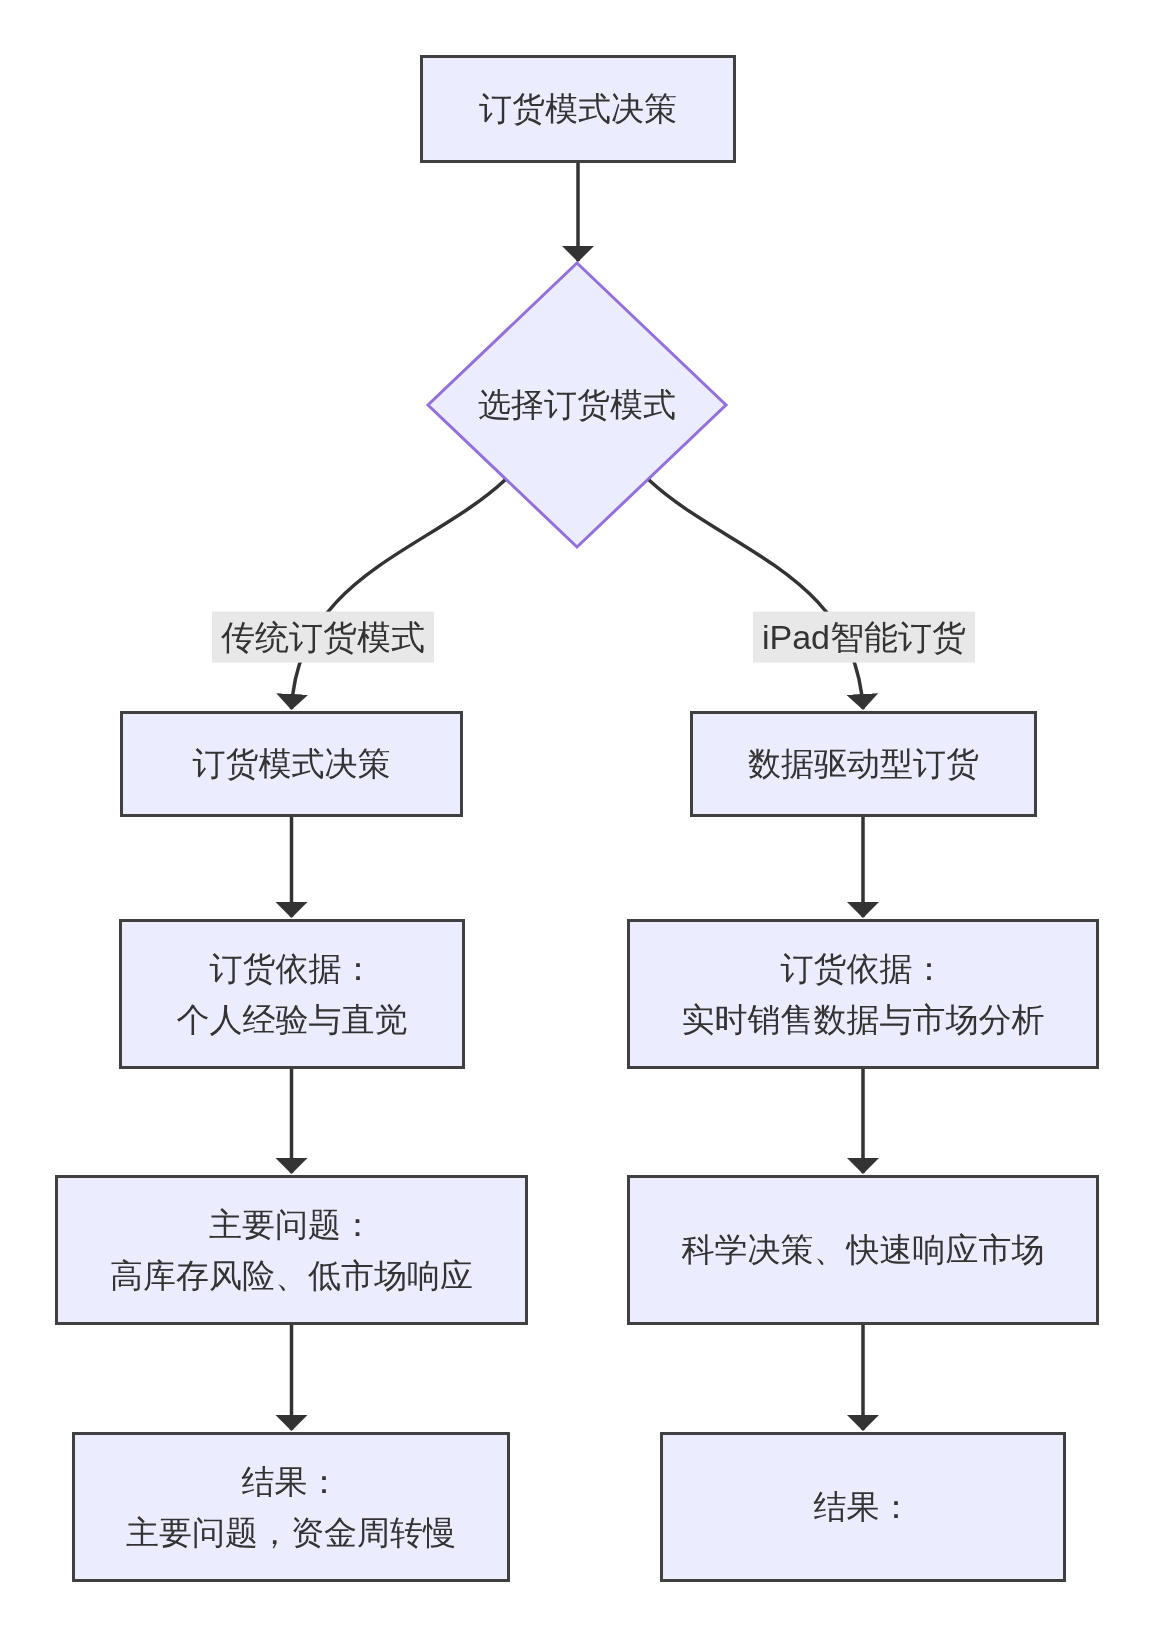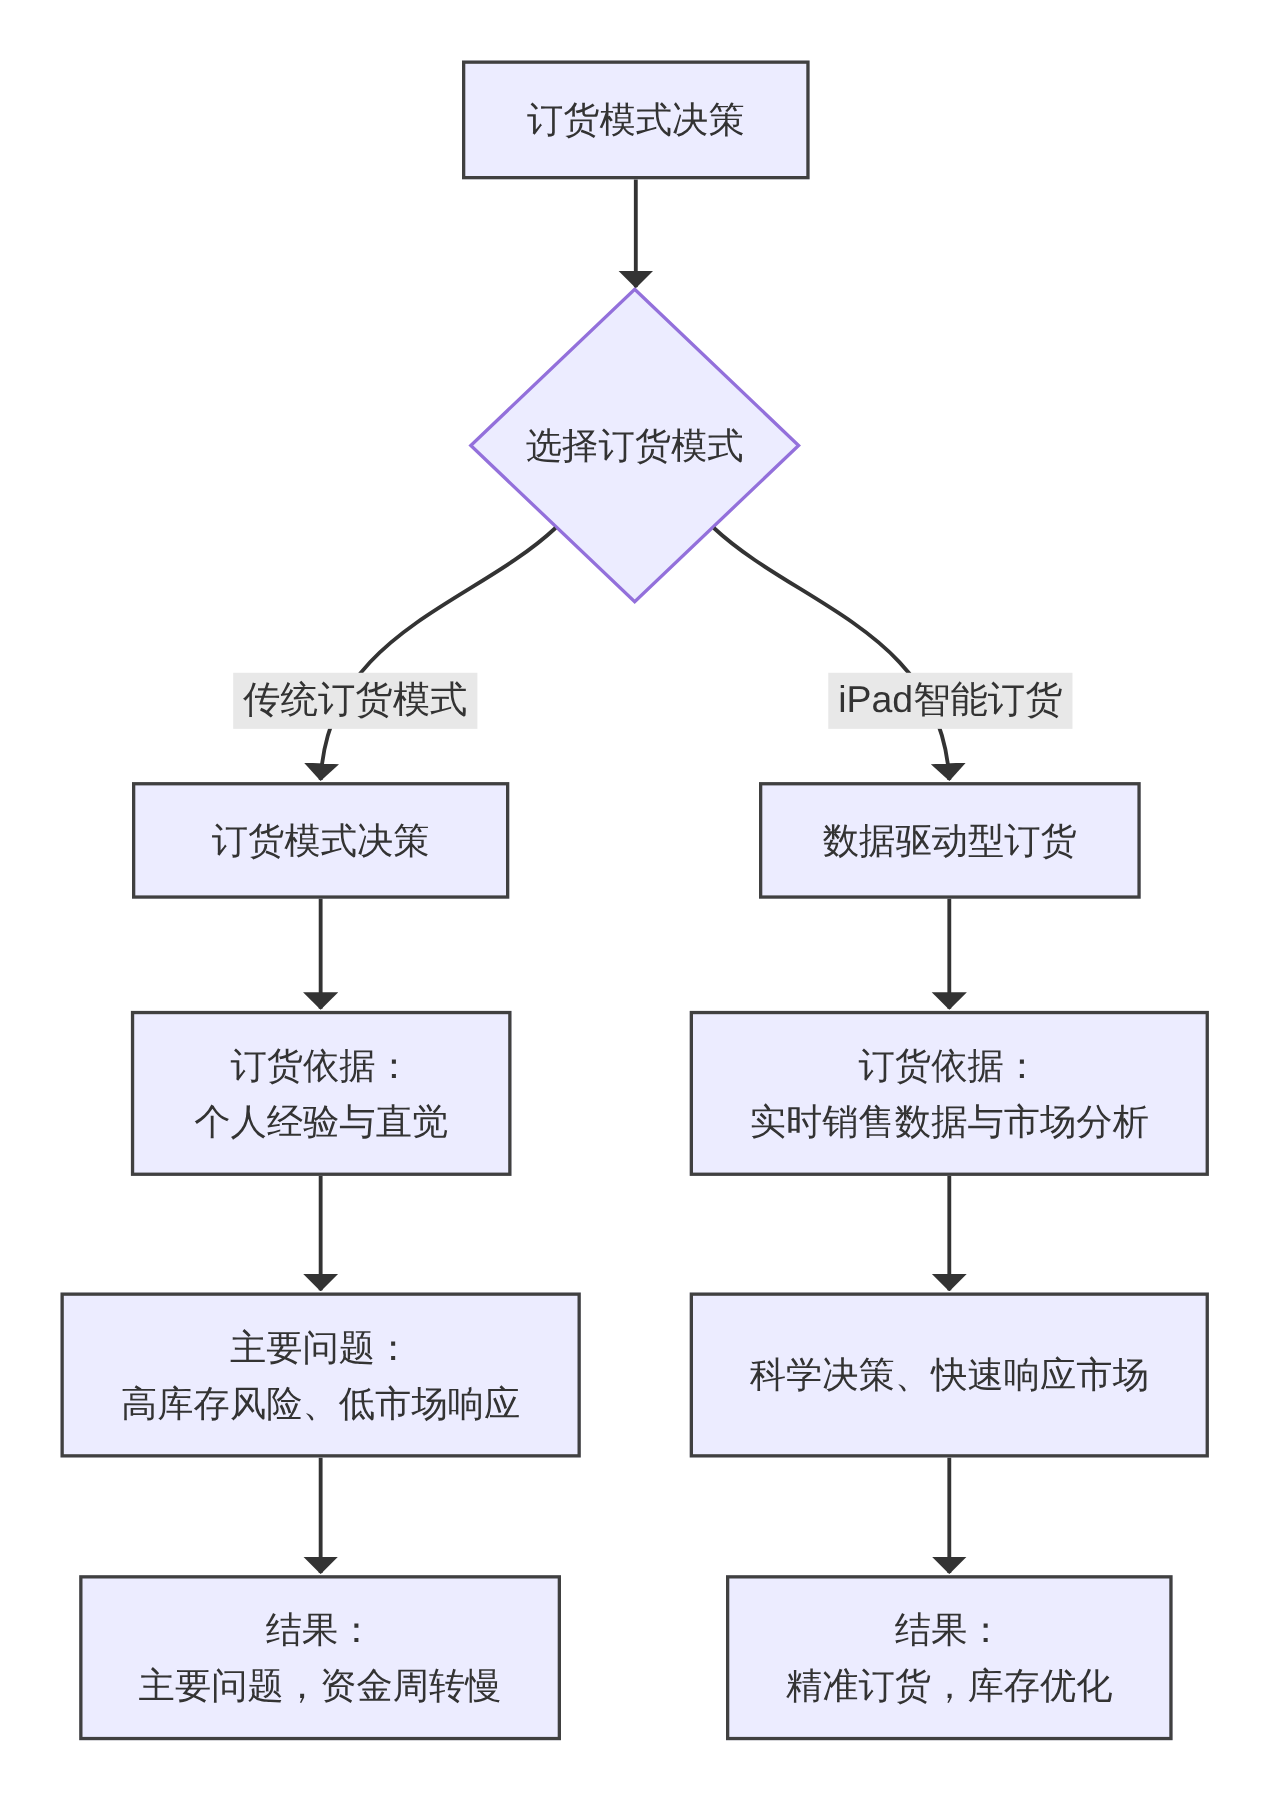--- a/index.html
+++ b/index.html
@@ -123,16 +123,15 @@
     <span>订货依据：</span>
     <span>实时销售数据与市场分析</span>
   </div>
 
   <div class="node" style="left:627px; top:1175px; width:472px; height:150px;">
     <span>科学决策、快速响应市场</span>
   </div>
 
   <div class="node" style="left:660px; top:1432px; width:406px; height:150px;">
     <span>结果：</span>
-    <span>精准订货，库存优化</span>
   </div>
 
 </div>
 
 </body></html>

